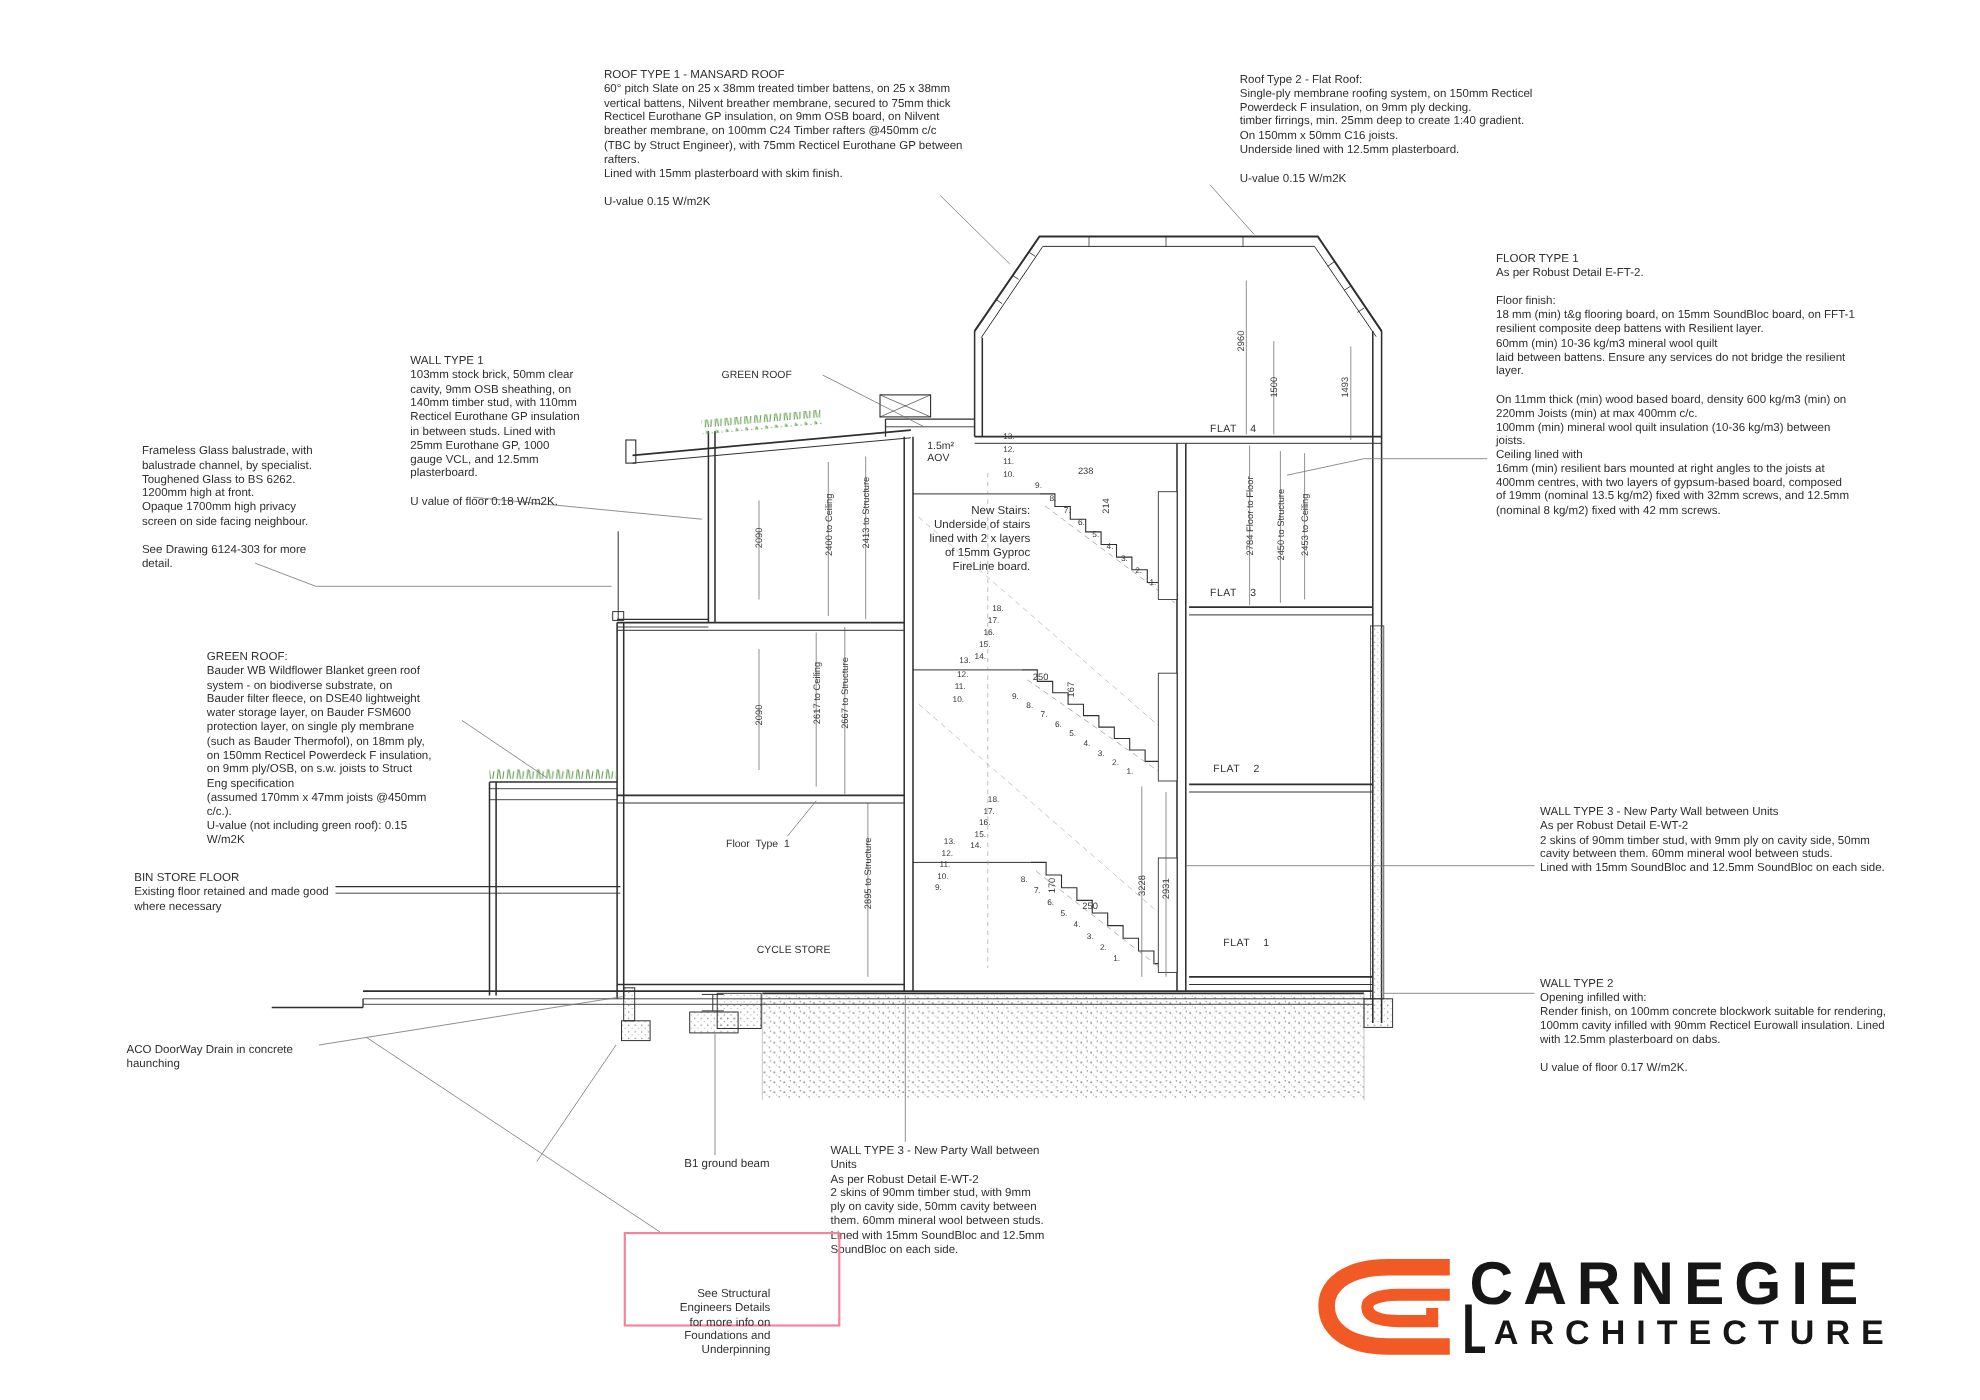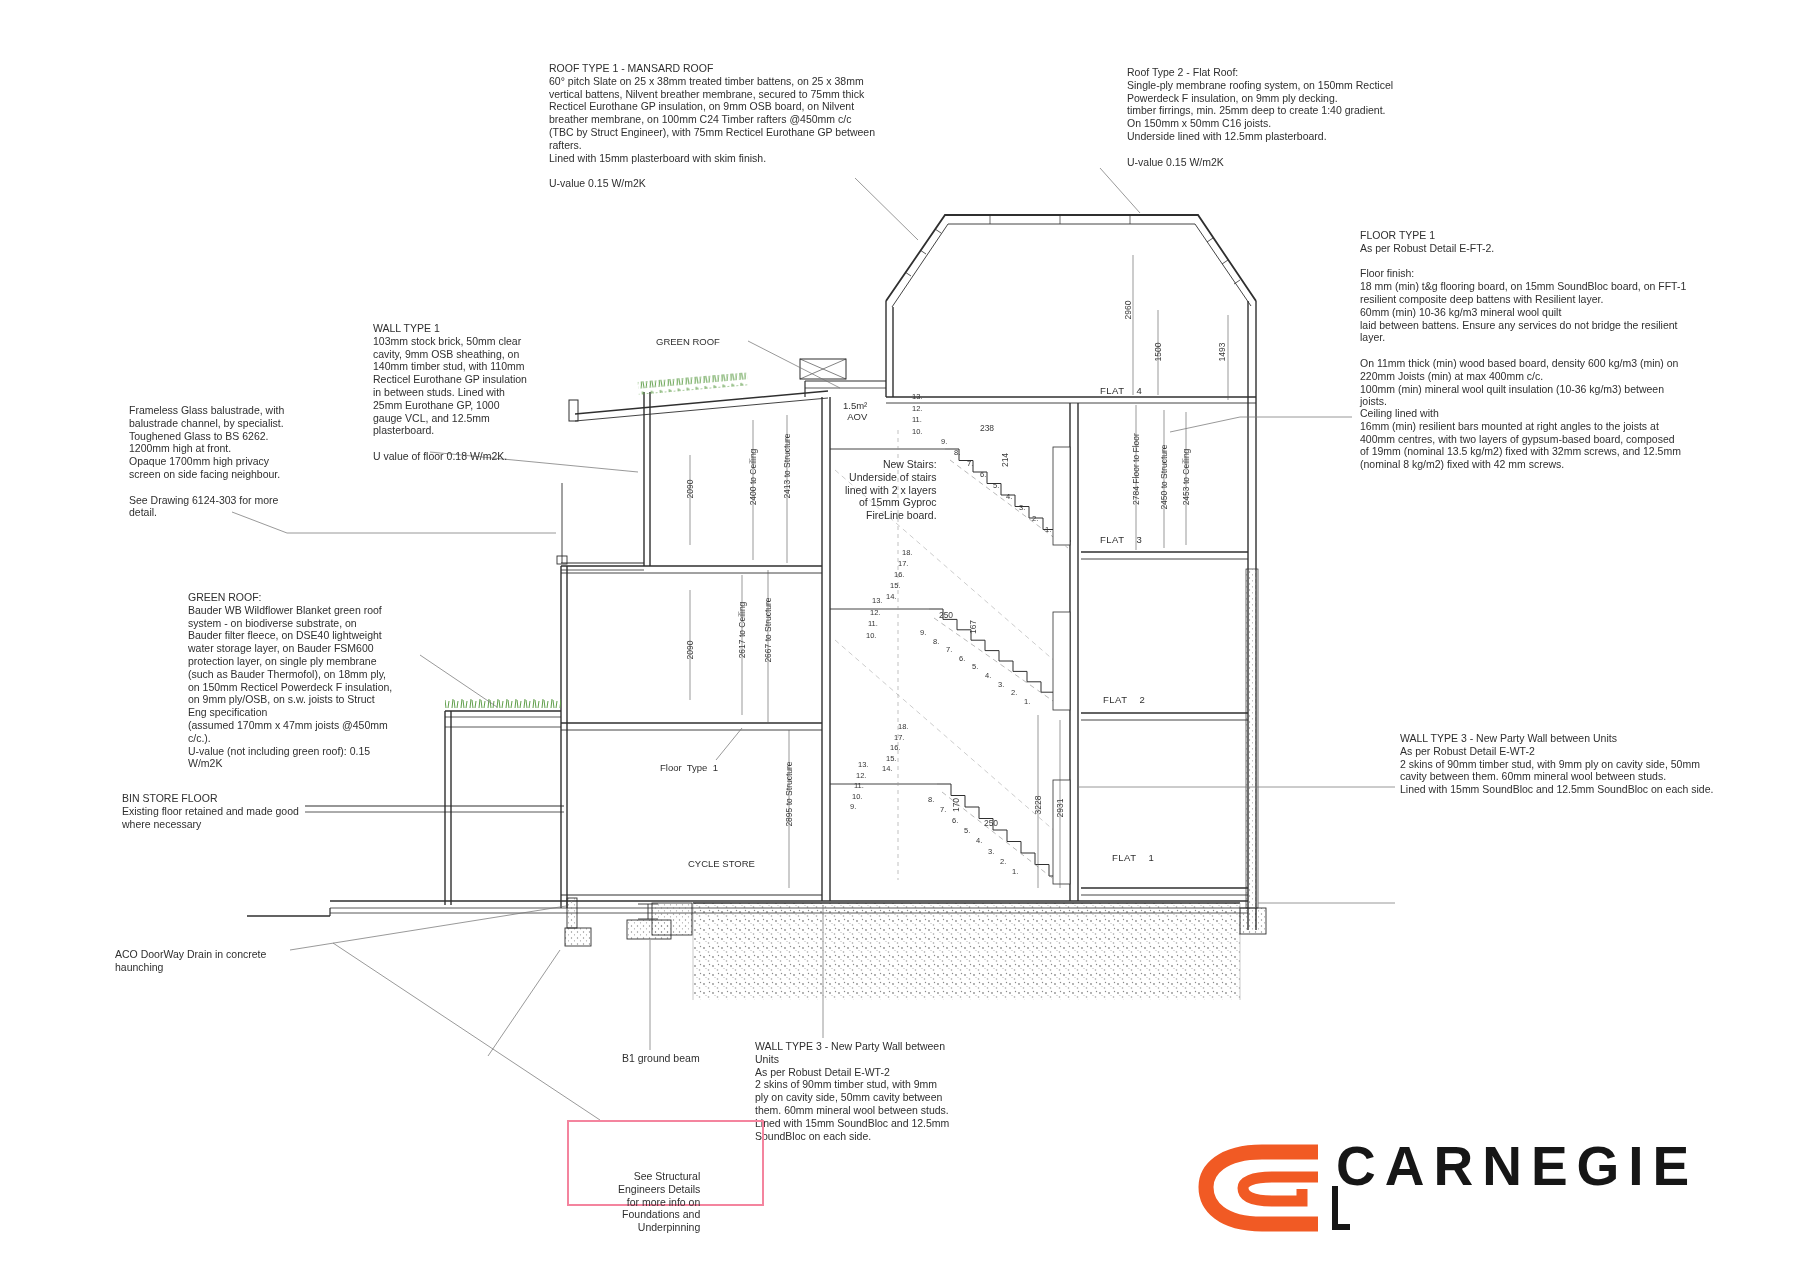--- a/index.html
+++ b/index.html
@@ -279,26 +279,33 @@
 2 skins of 90mm timber stud, with 9mm
 ply on cavity side, 50mm cavity between
 them. 60mm mineral wool between studs.
 Lined with 15mm SoundBloc and 12.5mm
 SoundBloc on each side.</div>
   <div class="ann" style="left:1400px;top:732px;">WALL TYPE 3 - New Party Wall between Units
 As per Robust Detail E-WT-2
 2 skins of 90mm timber stud, with 9mm ply on cavity side, 50mm
 cavity between them. 60mm mineral wool between studs.
 Lined with 15mm SoundBloc and 12.5mm SoundBloc on each side.</div>
+  <div class="ann" style="left:1400px;top:888px;">WALL TYPE 2
+Opening infilled with:
+Render finish, on 100mm concrete blockwork suitable for rendering,
+100mm cavity infilled with 90mm Recticel Eurowall insulation. Lined
+with 12.5mm plasterboard on dabs.
+
+U value of floor 0.17 W/m2K.</div>
   <div class="ann" style="left:845px;top:458px;text-align:right;">New Stairs:
 Underside of stairs
 lined with  2 x layers
 of 15mm Gyproc
 FireLine board.</div>
-  <div class="ann" style="left:843px;top:400px;font-size:9.5px;line-height:11px;text-align:right;">1.5m²
+  <div class="ann" style="left:843px;top:400px;font-size:9.5px;line-height:11px;">1.5m²
 AOV</div>
 
   <div id="pinkbox" style="left:567px;top:1120px;width:193px;height:82px;"></div>
   <div class="ann" style="left:618px;top:1170px;text-align:right;">See Structural
 Engineers Details
 for more info on
 Foundations and
 Underpinning</div>
 
   <span class="lbl" style="left:656px;top:336px;">GREEN ROOF</span>
@@ -396,14 +403,15 @@
       <span style="left: 1000px; top: 856.8px;">2.</span>
       <span style="left: 1012px; top: 867.1px;">1.</span>
     </div>
 
   <svg width="1800" height="1273" viewBox="0 0 1800 1273" style="position:absolute;left:0;top:0;pointer-events:none;">
     <path d="M1318,1152 H1262 C1222,1152 1206,1170 1206,1187 C1206,1206 1222,1224 1262,1224 H1318" stroke="#f15a24" stroke-width="15" fill="none"></path>
     <path d="M1318,1177 H1272 C1252,1177 1243,1182 1243,1188 C1243,1196 1252,1201 1272,1201 H1302 V1189" stroke="#f15a24" stroke-width="11" fill="none"></path>
     <path d="M1335,1186 V1227 H1350" stroke="#161616" stroke-width="6" fill="none"></path>
   </svg>
   <span id="logo-name" style="left:1336px;top:1134px;">CARNEGIE</span>
+  <span id="logo-sub" style="left:1358px;top:1194px;">ARCHITECTURE</span>
 
 </div>
 
 </body></html>

